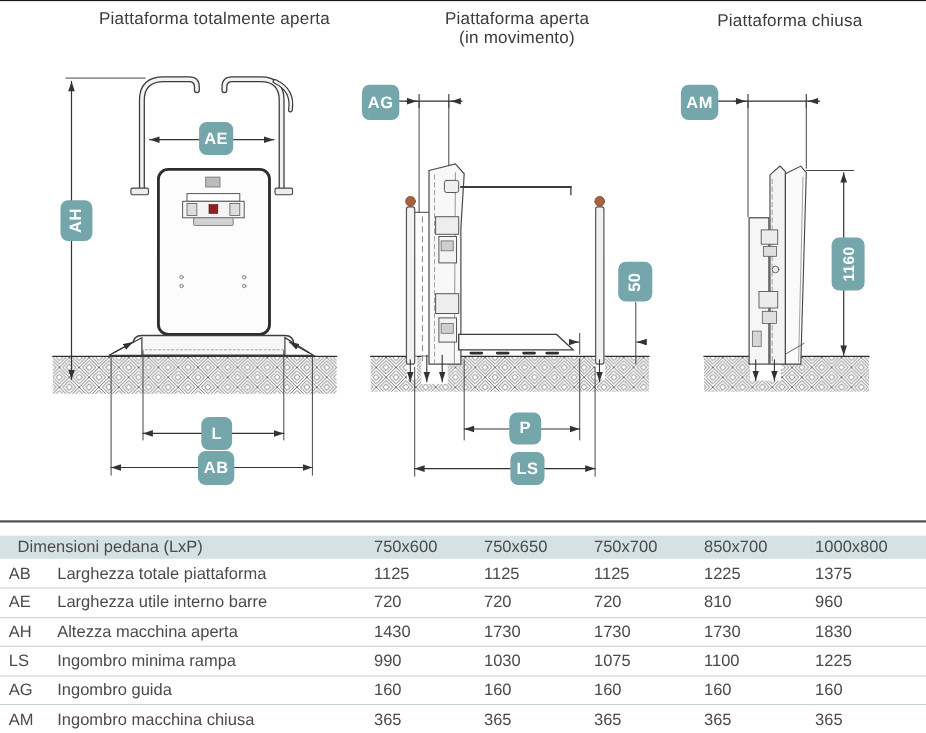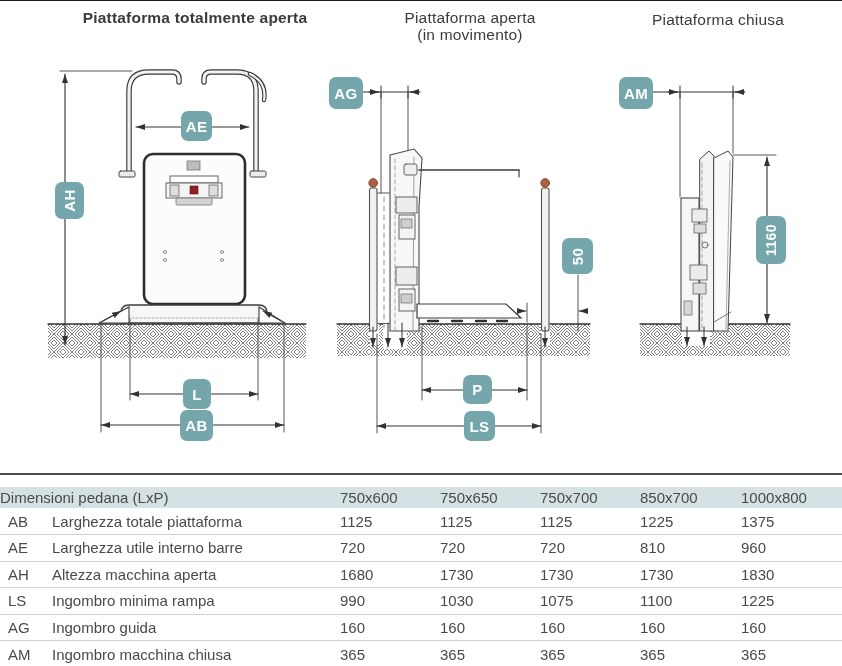--- a/index.html
+++ b/index.html
@@ -18,21 +18,21 @@
   }
   .dim-label .rot{transform:rotate(-90deg);white-space:nowrap;display:block;}
   .dim-label.small-rot{font-size:14px;}
   svg{position:absolute;left:0;top:0;}
   
   .top-rule{position:absolute;left:0;top:472px;width:842px;height:2px;background:#4f4f4f;}
   .table-zone{position:absolute;left:0;top:486px;width:842px;}
   table{border-collapse:collapse;width:842px;table-layout:fixed;color:#4a4a4a;font-size:15px;}
   thead tr{background:#d5e2e4;height:21px;}
   thead th{font-weight:normal;text-align:left;padding:0;}
-  thead th.hlbl{text-align:left;padding-left:0;}
+  thead th.hlbl{text-align:left;padding-left:16px;}
   tbody tr{height:26.5px;}
   tbody tr:not(:last-child) td{border-bottom:1.5px solid #c6d4d6;}
   td{padding:0;}
   td.code{text-align:left;padding-left:8px;}
   td.desc{text-align:left;padding-left:12px;}
 </style>
 </head>
 <body>
 
 <div id="canvas">
@@ -220,21 +220,21 @@
         <rect x="684" y="300" width="8" height="14" fill="#d6d6d6" stroke="#666" stroke-width="0.7"></rect>
         <line x1="714" y1="321" x2="731" y2="311" stroke="#555" stroke-width="0.8"></line>
       </g>
       <g stroke="#333" stroke-width="1">
         <line x1="687" y1="326" x2="687" y2="345" marker-end="url(#aE)"></line>
         <line x1="704" y1="326" x2="704" y2="345" marker-end="url(#aE)"></line>
       </g>
     </g>
   </svg>
 
-  <div class="title" style="left:40px;top:8px;width:310px;font-weight:bold;">
+  <div class="title" style="left:40px;top:8px;width:310px;">
     <div>Piattaforma totalmente aperta</div>
   </div>
   <div class="title" style="left:618px;top:10px;width:200px;">
     <div>Piattaforma chiusa</div>
   </div>
   <div class="title" style="left:360px;top:8px;width:220px;">
     <div>Piattaforma aperta</div>
     <div>(in movimento)</div>
   </div>
 
@@ -306,21 +306,21 @@
             <td class="desc">Larghezza utile interno barre</td>
             <td>720</td>
             <td>720</td>
             <td>720</td>
             <td>810</td>
             <td>960</td>
           </tr>
           <tr>
             <td class="code">AH</td>
             <td class="desc">Altezza macchina aperta</td>
-            <td>1680</td>
+            <td>1430</td>
             <td>1730</td>
             <td>1730</td>
             <td>1730</td>
             <td>1830</td>
           </tr>
           <tr>
             <td class="code">LS</td>
             <td class="desc">Ingombro minima rampa</td>
             <td>990</td>
             <td>1030</td>

